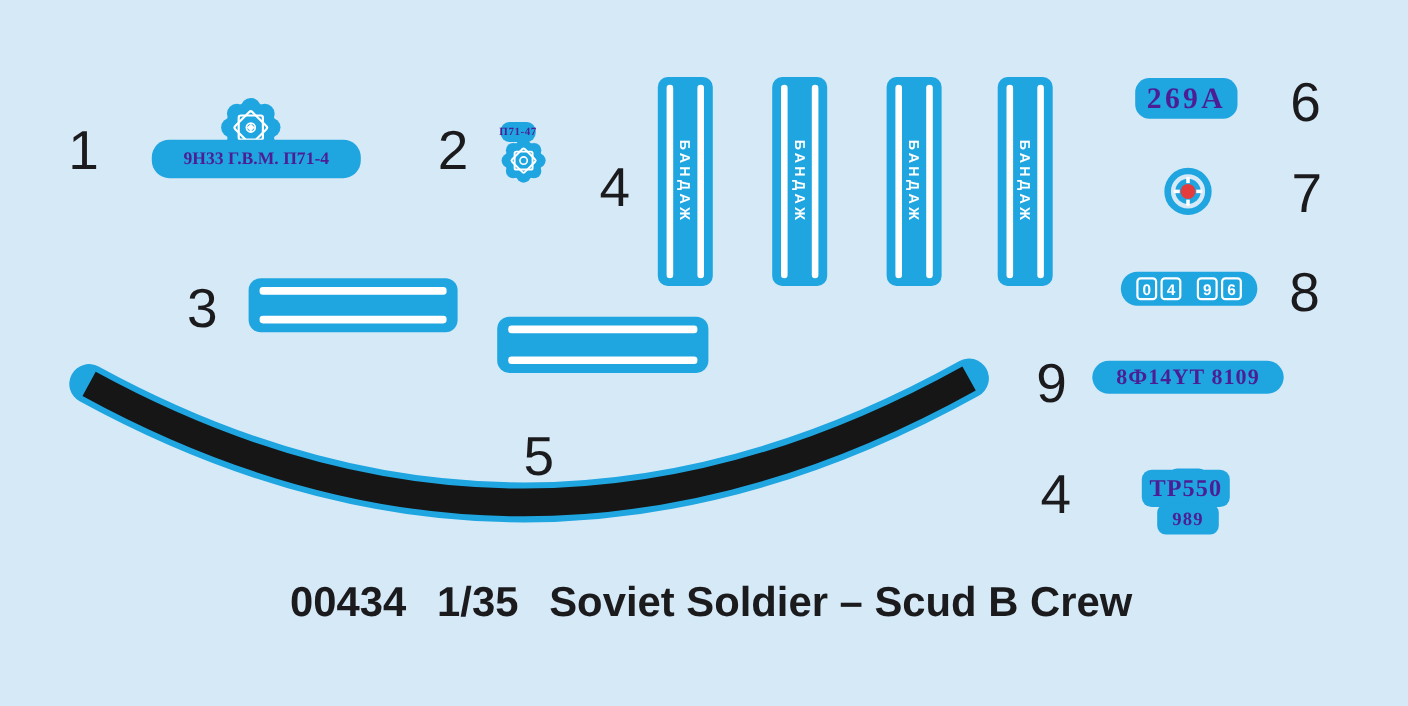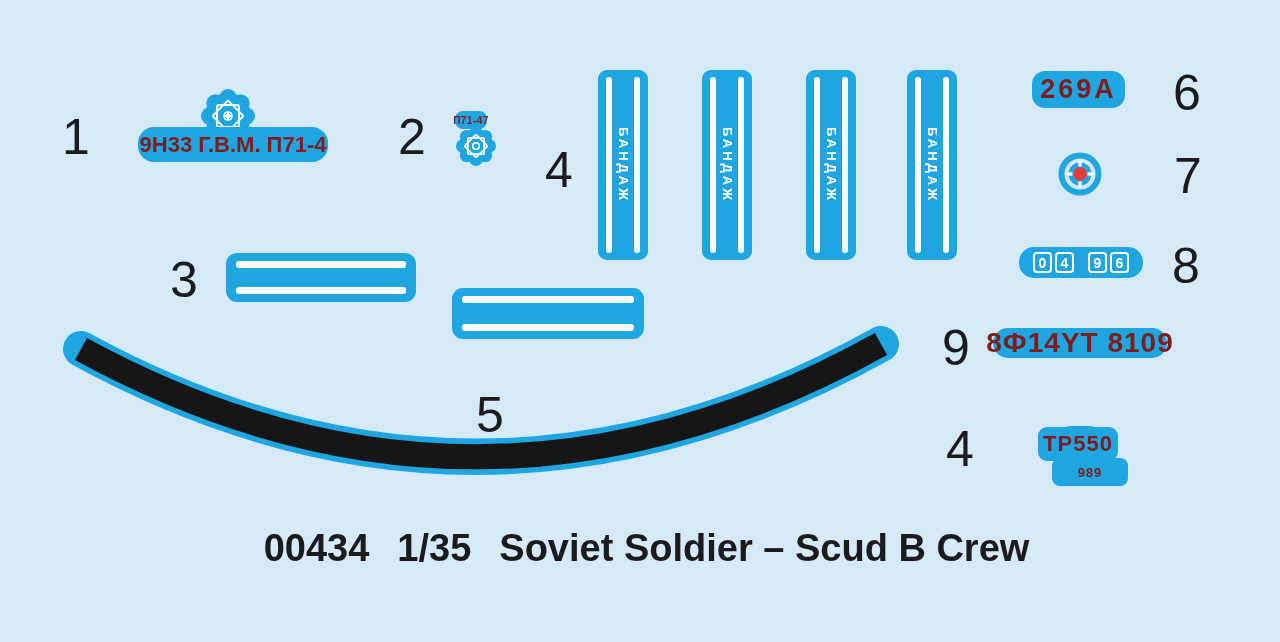--- a/index.html
+++ b/index.html
@@ -13,23 +13,23 @@
   .sheet{
     position:relative;width:1280px;height:642px;
     background:var(--bg);overflow:hidden;
   }
   .num{
     position:absolute;color:var(--ink);
     font-size:50px;font-weight:400;line-height:1;
     letter-spacing:0;
   }
   .blob{
-    position:absolute;background:var(--blue);color:#7f1d1d;
+    position:absolute;background:var(--blue);color:#4c1d95;
     display:flex;align-items:center;justify-content:center;
-    font-weight:bold;border-radius:14px;white-space:pre;
+    font-weight:bold;border-radius:14px;white-space:pre;font-family:Liberation Serif, serif;
   }
   
   .bar-v{
     position:absolute;width:50px;height:190px;background:var(--blue);
     border-radius:9px;
   }
   .bar-v::before,.bar-v::after{
     content:"";position:absolute;top:7px;bottom:7px;width:6px;
     background:#ffffff;border-radius:3px;
   }
@@ -94,21 +94,21 @@
         <circle cx="18.3" cy="18.3" r="9"></circle>
       <circle cx="31" cy="13" r="9"></circle>
         <circle cx="43.7" cy="18.3" r="9"></circle>
       <circle cx="31" cy="31" r="23"></circle>
     </g>
     <rect x="20" y="20" width="22" height="22" rx="2" fill="none" stroke="#ffffff" stroke-width="2"></rect>
     <rect x="20" y="20" width="22" height="22" rx="2" fill="none" stroke="#ffffff" stroke-width="2" transform="rotate(45 31 31)"></rect>
     <circle cx="31" cy="31" r="4" fill="none" stroke="#ffffff" stroke-width="1.6"></circle>
     <rect x="28.5" y="28.5" width="5" height="5" fill="#ffffff" transform="rotate(45 31 31)"></rect>
   </svg>
-  <div class="blob" style="left:138px;top:127px;width:190px;height:35px;font-size:22px;border-radius:16px">9Н33 Г.В.М. П71-4</div>
+  <div class="blob" style="left:138px;top:127px;width:190px;height:35px;font-size:16px;border-radius:16px">9Н33 Г.В.М. П71-4</div>
 
   <div class="blob" style="left:455px;top:111px;width:32px;height:18px;font-size:10px;border-radius:8px;letter-spacing:0.5px">П71-47</div>
   <svg class="abs" style="left:453px;top:123px" width="46" height="46" viewBox="0 0 62 62">
     <g fill="#1fa5e0">
       <circle cx="49" cy="31" r="9"></circle>
         <circle cx="43.7" cy="43.7" r="9"></circle>
       <circle cx="31" cy="49" r="9"></circle>
         <circle cx="18.3" cy="43.7" r="9"></circle>
       <circle cx="13" cy="31" r="9"></circle>
         <circle cx="18.3" cy="18.3" r="9"></circle>
@@ -155,23 +155,23 @@
   </svg>
 
   <div class="plate8" style="left:1019px;top:247px;width:124px;height:31px">
     <span class="digitbox">0</span>
     <span class="digitbox">4</span>
     <span class="pairgap"></span>
     <span class="digitbox">9</span>
     <span class="digitbox">6</span>
   </div>
 
-  <div class="blob" style="left:993px;top:328px;width:174px;height:30px;font-size:28px;letter-spacing:1px;border-radius:15px">8Ф14YT 8109</div>
+  <div class="blob" style="left:993px;top:328px;width:174px;height:30px;font-size:20px;letter-spacing:1px;border-radius:15px">8Ф14YT 8109</div>
 
   <div class="blob" style="left:1062px;top:426px;width:36px;height:26px;font-size:14px;letter-spacing:1px;border-radius:8px">TI</div>
   <div class="blob" style="left:1038px;top:427px;width:80px;height:34px;font-size:22px;letter-spacing:1px;border-radius:9px">TP550</div>
-  <div class="blob" style="left:1052px;top:458px;width:76px;height:28px;font-size:13px;letter-spacing:1px;border-radius:8px">989</div>
+  <div class="blob" style="left:1052px;top:458px;width:56px;height:28px;font-size:17px;letter-spacing:1px;border-radius:8px">989</div>
 
   <div class="title">
     <span>00434</span><span class="sep"></span><span>1/35</span><span class="sep"></span><span>Soviet Soldier – Scud B Crew</span>
   </div>
 
 </div>
 
 </body></html>

